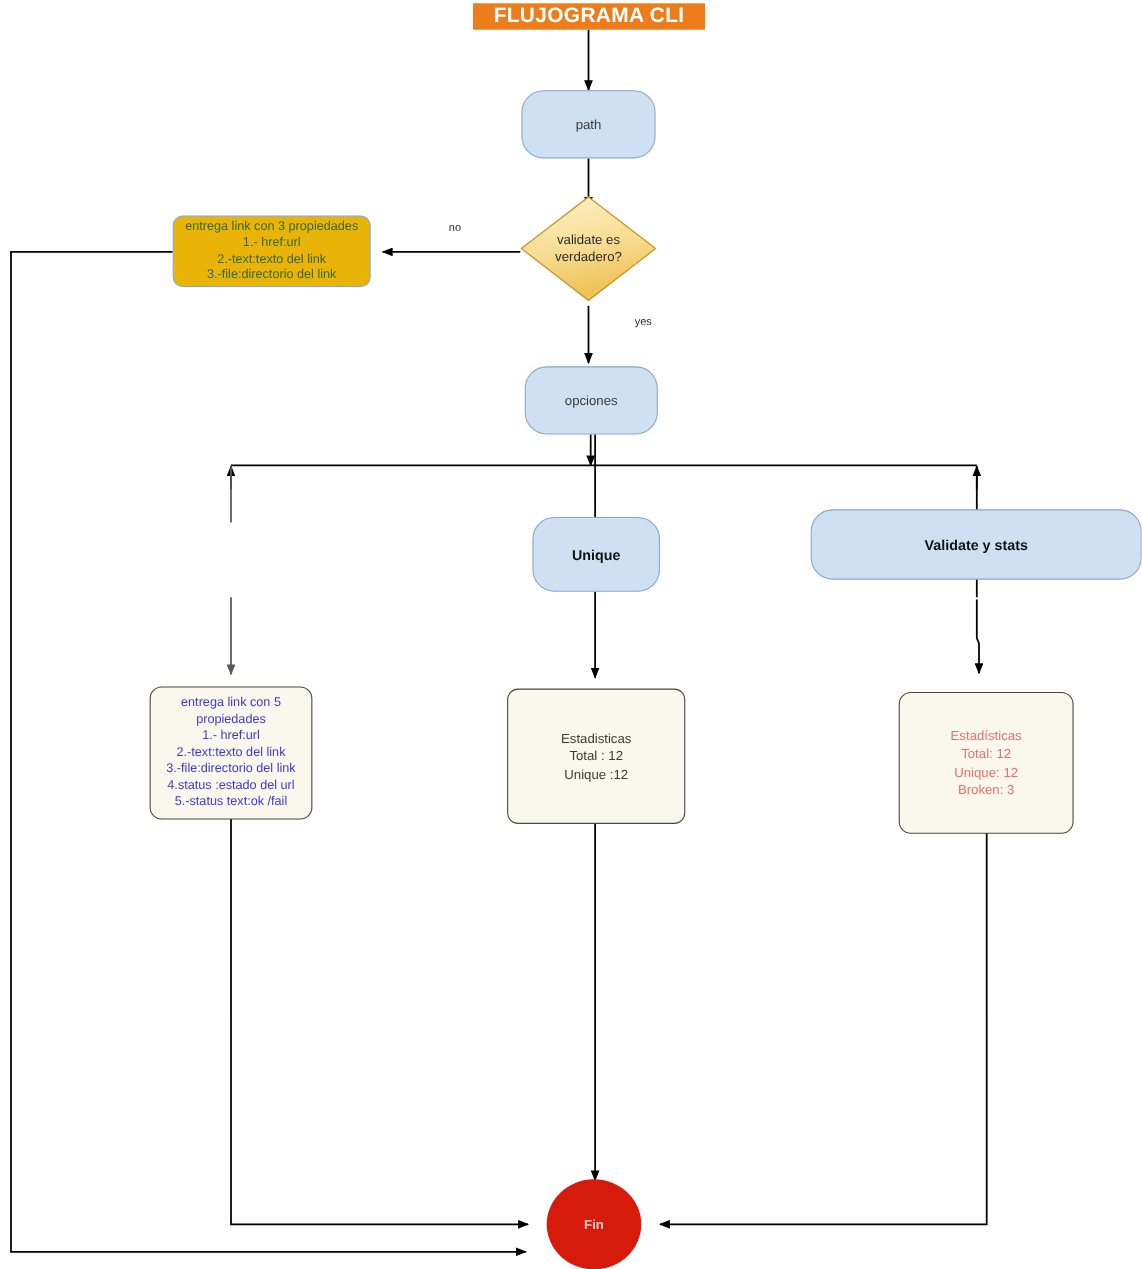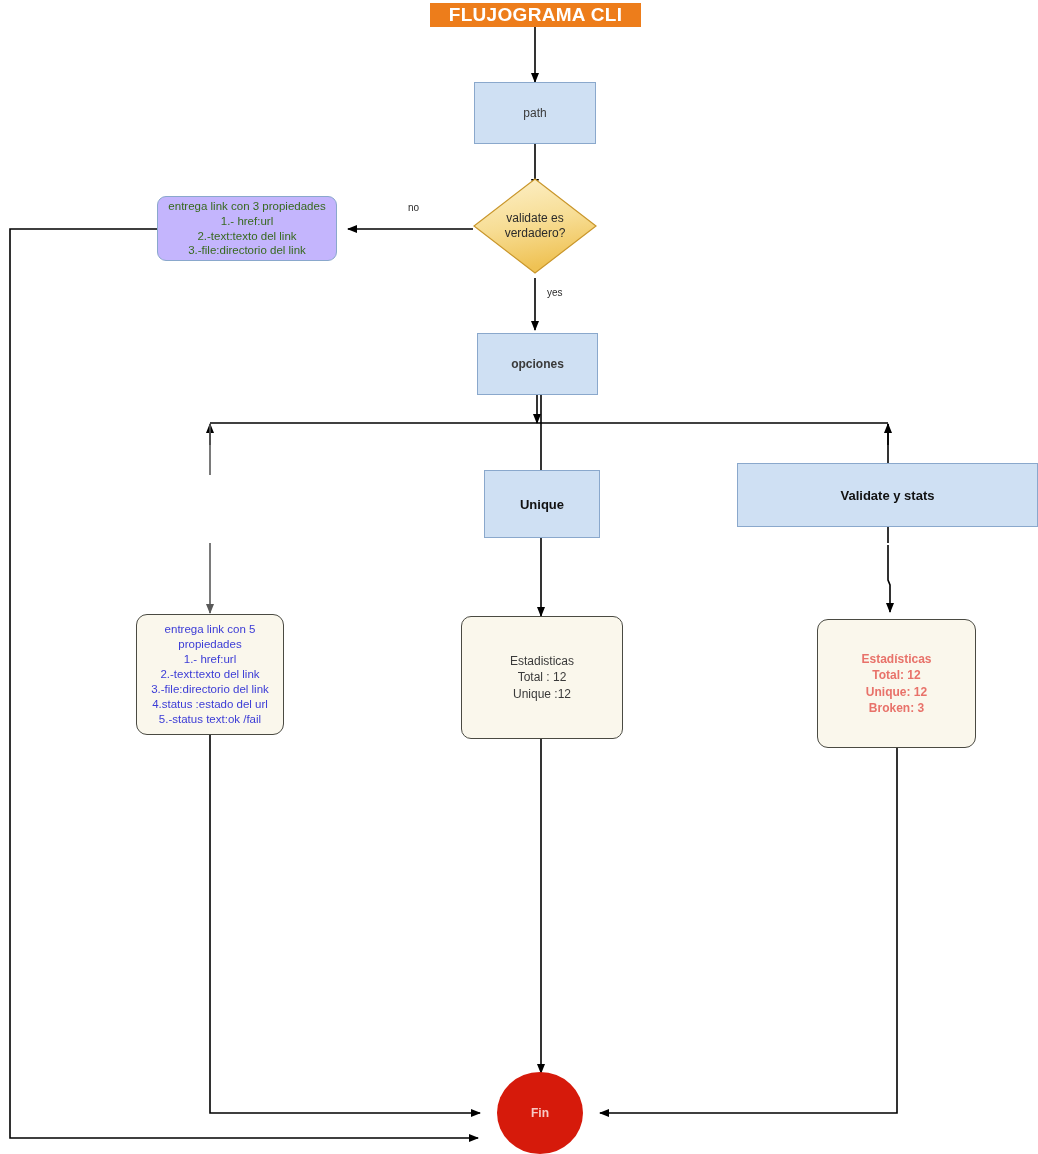--- a/index.html
+++ b/index.html
@@ -41,49 +41,50 @@
     font-weight: bold;
     font-size: 19px;
     letter-spacing: 0.3px;
     line-height: 1;
     padding: 3px 8px 5px 8px;
   }
   
   .proc {
     background: #CFE0F3;
     border: 1px solid #8AA8CC;
-    border-radius: 0;
+    border-radius: 20px;
     color: #3a3a3a;
     font-size: 12px;
   }
   .proc.bold {
     font-weight: bold;
     color: #111111;
     font-size: 13px;
   }
   
   .note-green {
-    background: #c4b5fd;
+    background: #eab308;
     border: 1px solid #8AA8CC;
     border-radius: 9px;
     color: #37691E;
     font-size: 11.5px;
     line-height: 1.28;
   }
   
   .cream {
     background: #FAF7EC;
     border: 1px solid #4a4a42;
     border-radius: 11px;
     font-size: 11.5px;
     line-height: 1.3;
+    margin-top: 10px;
   }
   .cream.blue-text  { color: #3B3BD6; }
   .cream.gray-text  { color: #3a3a3a; font-size: 12px; line-height: 1.35; }
-  .cream.red-text   { color: #E8726A; font-size: 12px; line-height: 1.35; font-weight: bold; }
+  .cream.red-text   { color: #E8726A; font-size: 12px; line-height: 1.35; }
 
   
   .decision {
     width: 124px;
     height: 96px;
   }
   .decision .dia-shape {
     position: absolute;
     left: 0; top: 0;
     width: 100%; height: 100%;
@@ -182,31 +183,31 @@
 
   <div class="node decision" style="left:473px; top:178px;">
     <svg class="dia-shape" viewBox="0 0 124 96" xmlns="http://www.w3.org/2000/svg">
       <polygon points="62,1 123,48 62,95 1,48" fill="url(#diaGrad)" stroke="#C9962B" stroke-width="1.2"></polygon>
     </svg>
     <div class="dia-label">validate es<br>verdadero?</div>
   </div>
 
   <div class="node note-green" style="left:157px; top:196px; width:180px; height:65px;">entrega link con 3 propiedades<br>1.- href:url<br>2.-text:texto del link<br>3.-file:directorio del link</div>
 
-  <div class="node proc" style="left:477px; top:333px; width:121px; height:62px;font-weight:bold;">opciones</div>
+  <div class="node proc" style="left:477px; top:333px; width:121px; height:62px;">opciones</div>
 
 
   <div class="node proc bold" style="left:484px; top:470px; width:116px; height:68px;">Unique</div>
 
   <div class="node proc bold" style="left:737px; top:463px; width:301px; height:64px;">Validate y stats</div>
 
   <div class="node cream blue-text" style="left:136px; top:614px; width:148px; height:121px;">entrega link con 5<br>propiedades<br>1.- href:url<br>2.-text:texto del link<br>3.-file:directorio del link<br>4.status :estado del url<br>5.-status text:ok /fail</div>
 
   <div class="node cream gray-text" style="left:461px; top:616px; width:162px; height:123px;border-radius:10px;">Estadisticas<br>Total : 12<br>Unique  :12</div>
 
   <div class="node cream red-text" style="left:817px; top:619px; width:159px; height:129px;">Estadísticas<br>Total:   12<br>Unique: 12<br>Broken: 3</div>
 
   <div class="node terminator" style="left:497px; top:1072px; width:86px; height:82px;">Fin</div>
 
   <div class="edge-label" style="left:408px; top:202px;">no</div>
-  <div class="edge-label" style="left:547px; top:287px;text-align:center;">yes</div>
+  <div class="edge-label" style="left:577px; top:287px;text-align:center;">yes</div>
 
 </div>
 
 </body></html>

